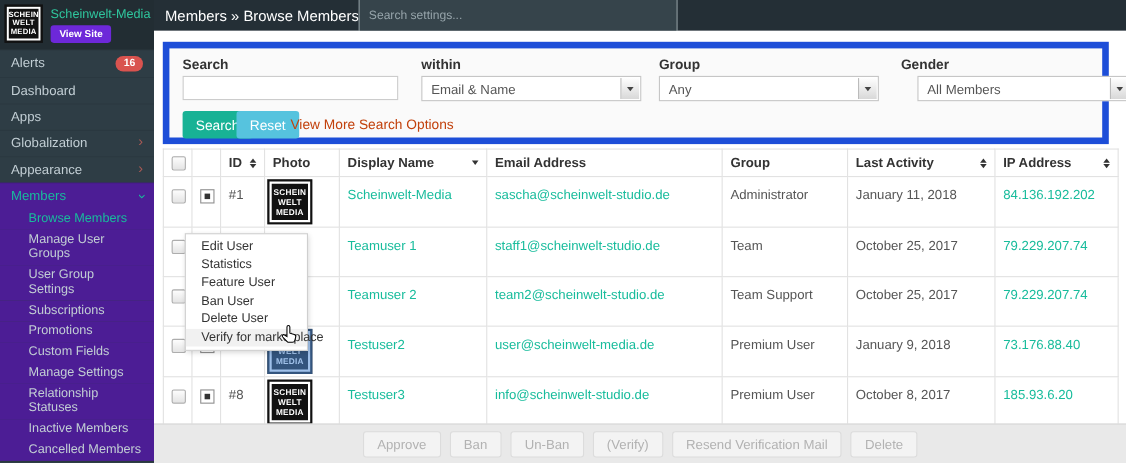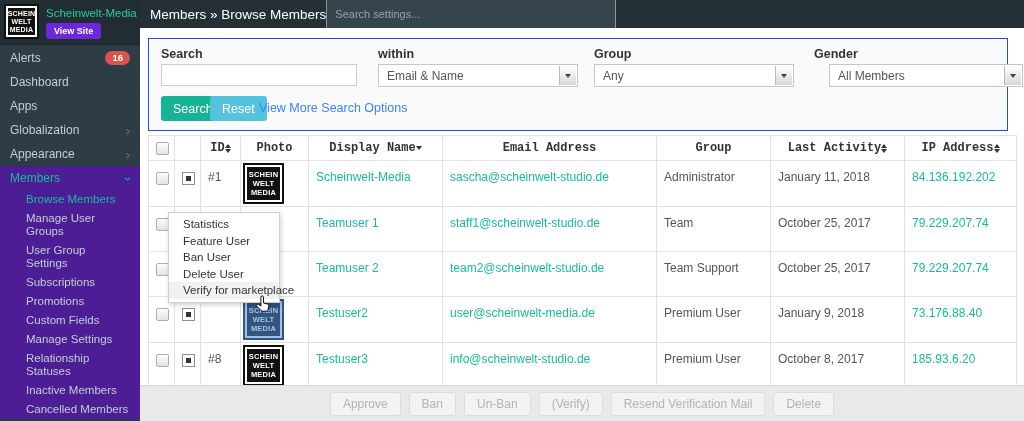--- a/index.html
+++ b/index.html
@@ -11,55 +11,55 @@
   
   .sidebar { position:absolute; left:0; top:0; width:140px; height:421px; background:#2e3d45; }
   .sidebar-header { height:45px; background:#222d33; display:flex; align-items:flex-start; padding:4px 4px; gap:7px; }
   .logo { width:31px; height:31px; margin:2px; background:#111; border:2px solid #fff; outline:2px solid #111;
           display:flex; flex-direction:column; align-items:center; justify-content:center; }
   .logo span { color:#fff; font-size:7px; font-weight:bold; line-height:8px; letter-spacing:.2px; }
   .brand-info { display:flex; flex-direction:column; padding-top:3px; }
   .brand-name { color:#2fc79e; font-size:11.5px; margin-bottom:4px; white-space:nowrap; }
   .view-site { background:#6d28d9; color:#fff; font-size:9px; font-weight:bold; border:none; border-radius:3px;
                padding:3px 8px; width:max-content; cursor:pointer; font-family:inherit; }
-  .nav-item { display:flex; align-items:center; justify-content:space-between; color:#c2ced4; cursor:pointer; }
+  .nav-item { display:flex; justify-content:space-between; color:#c2ced4; cursor:pointer; }
   .nav-item.main { padding:5px 10px; font-size:12px; line-height:13px; border-top:1px solid rgba(0,0,0,.07); }
   .nav-item.sub  { padding:3px 10px 3px 26px; font-size:11.5px; line-height:13px; }
   .nav-item.dark { background:#4c1d95; }
   .nav-item.active > .nav-label { color:#18bc9c; }
   .badge { background:#d9534f; color:#fff; font-size:9.5px; font-weight:bold; border-radius:9px; padding:2px 7px; line-height:10px; }
   .chev { color:#a85a55; font-size:13px; line-height:10px; display:inline-block; }
   .chev.down { transform:rotate(90deg); color:#18bc9c; }
   
   .topbar { position:absolute; left:140px; top:0; width:884px; height:28px; background:#242f36;
             display:flex; align-items:center; padding:0 6px 0 10px; }
   .breadcrumb { color:#fff; font-size:13.5px; }
   .topbar-search { width:290px; height:38px; background:#36444b; border:1px solid #8b979c; color:#cfd8db;
                    font-size:11px; padding:0 8px; font-family:inherit; }
   .topbar-search::placeholder { color:#96a4aa; }
   
   .content { position:absolute; left:140px; top:28px; width:884px; height:393px; background:#fff; }
-  .filter-panel { position:absolute; left:8px; top:10px; width:860px; height:93px; background:#fafafa; border:1px solid #1d4ed8; }
+  .filter-panel { position:absolute; left:8px; top:10px; width:860px; height:93px; background:#fafafa; border:6px solid #1d4ed8; }
   .f-label { position:absolute; font-size:12.5px; font-weight:bold; color:#333; top:8px; }
   .f-input { position:absolute; top:25px; height:22px; border:1px solid #ccc; background:#fff; padding:0 6px; font-size:12px; font-family:inherit; color:#555; }
   .f-select { position:absolute; top:25px; height:23px; border:1px solid #c6c6c6; background:#fff; display:flex; align-items:center;
               font-size:12px; color:#555; padding-left:8px; cursor:pointer; }
   .sel-arrow { position:absolute; right:1px; top:1px; bottom:1px; width:17px; background:linear-gradient(#fefefe,#d8d8d8);
                border-left:1px solid #bbb; display:flex; align-items:center; justify-content:center; }
   .sel-arrow i { width:0; height:0; border-left:3.5px solid transparent; border-right:3.5px solid transparent; border-top:4px solid #444; }
   .btn { border:none; border-radius:3px; color:#fff; font-size:12.5px; height:25px; padding:0 12px; cursor:pointer; font-family:inherit; }
   .btn-search { position:absolute; left:12px; top:57px; background:#18b295; }
   .btn-reset  { position:absolute; left:61px; top:57px; background:#56c3de; }
-  .more-link  { position:absolute; left:110px; top:62px; color:#3b82f6; font-size:12.5px; text-decoration:none; cursor:pointer; }
+  .more-link  { position:absolute; left:110px; top:62px; color:#c2410c; font-size:12.5px; text-decoration:none; cursor:pointer; }
   
   .members-table { position:absolute; left:8px; top:107px; width:868px; border-collapse:collapse; table-layout:fixed; }
   .members-table th, .members-table td { border:1px solid #e2e2e2; }
   .members-table th { font-size:12px; font-weight:bold; color:#333; text-align:left; padding:5px 7px; height:25px; background:#fff; }
   .members-table td { height:45px; vertical-align:top; padding:9px 7px; font-size:12px; color:#555; }
-  .th-flex { display:flex; align-items:center; justify-content:center;font-family:Liberation Mono, monospace; }
+  .th-flex { display:flex; align-items:center; justify-content:space-between; }
   .sort-both { display:inline-flex; flex-direction:column; gap:1px; }
   .sort-both .up { width:0; height:0; border-left:3.5px solid transparent; border-right:3.5px solid transparent; border-bottom:4px solid #333; }
   .sort-both .dn, .sort-desc { width:0; height:0; border-left:3.5px solid transparent; border-right:3.5px solid transparent; border-top:4px solid #333; }
   .checkbox { width:13px; height:13px; border:1px solid #adadad; border-radius:2px; background:linear-gradient(#fdfdfd,#e4e4e4); cursor:pointer; }
   .expander { width:13px; height:13px; border:1px solid #8f8f8f; background:#fff; display:flex; align-items:center; justify-content:center; cursor:pointer; }
   .expander i { width:5px; height:5px; background:#333; display:block; }
   td.cell-cb, td.cell-exp { padding-top:11px; }
   td.cell-photo { padding:2px; }
   .photo { width:41px; height:41px; background:#111; box-shadow:inset 0 0 0 2px #111, inset 0 0 0 4px #fff;
            display:flex; flex-direction:column; align-items:center; justify-content:center; position:relative; }
@@ -372,20 +372,21 @@
           <button class="foot-btn">Approve</button>
           <button class="foot-btn">Ban</button>
           <button class="foot-btn">Un-Ban</button>
           <button class="foot-btn">(Verify)</button>
           <button class="foot-btn">Resend Verification Mail</button>
           <button class="foot-btn">Delete</button>
         </span>
       </div>
 
     <div class="context-menu" id="context-menu">
+        <div class="cm-item">Edit User</div>
         <div class="cm-item">Statistics</div>
         <div class="cm-item">Feature User</div>
         <div class="cm-item">Ban User</div>
         <div class="cm-item">Delete User</div>
         <div class="cm-item hovered">Verify for marketplace</div>
       </div>
 
     <svg class="cursor-hand" viewBox="0 0 24 24">
       <path d="M9 2.5 C9 1.7 9.7 1 10.5 1 S12 1.7 12 2.5 V9 l4.6 1.3 c1.1.3 1.8 1.4 1.5 2.5 l-.9 3.7 c-.3 1.2-1.3 2-2.5 2 h-3.6 c-.7 0-1.4-.3-1.9-.8 L4.6 13 c-.5-.6-.6-1.4-.1-2 .5-.6 1.4-.7 2-.1 L9 12.5 Z" fill="#fff" stroke="#000" stroke-width="1.1"></path>
     </svg>

